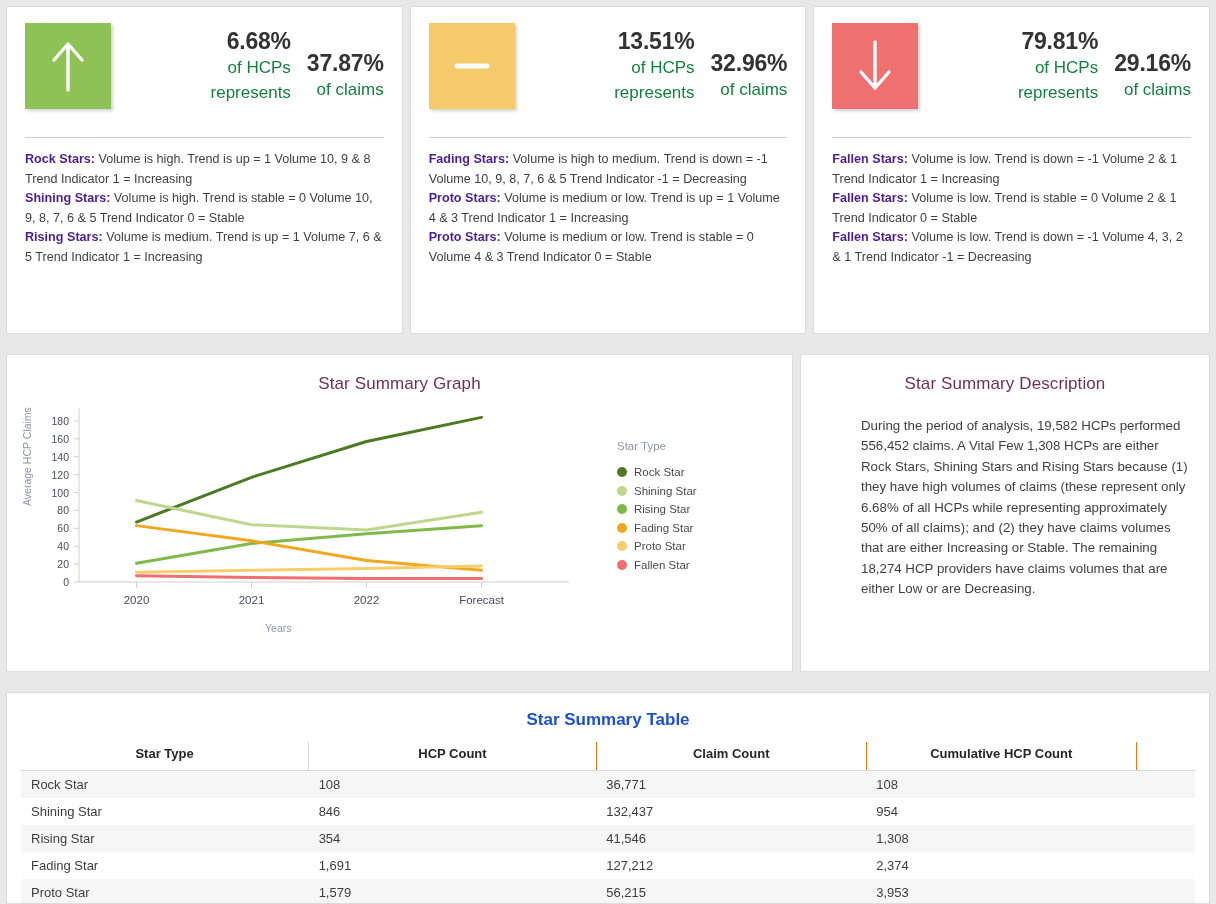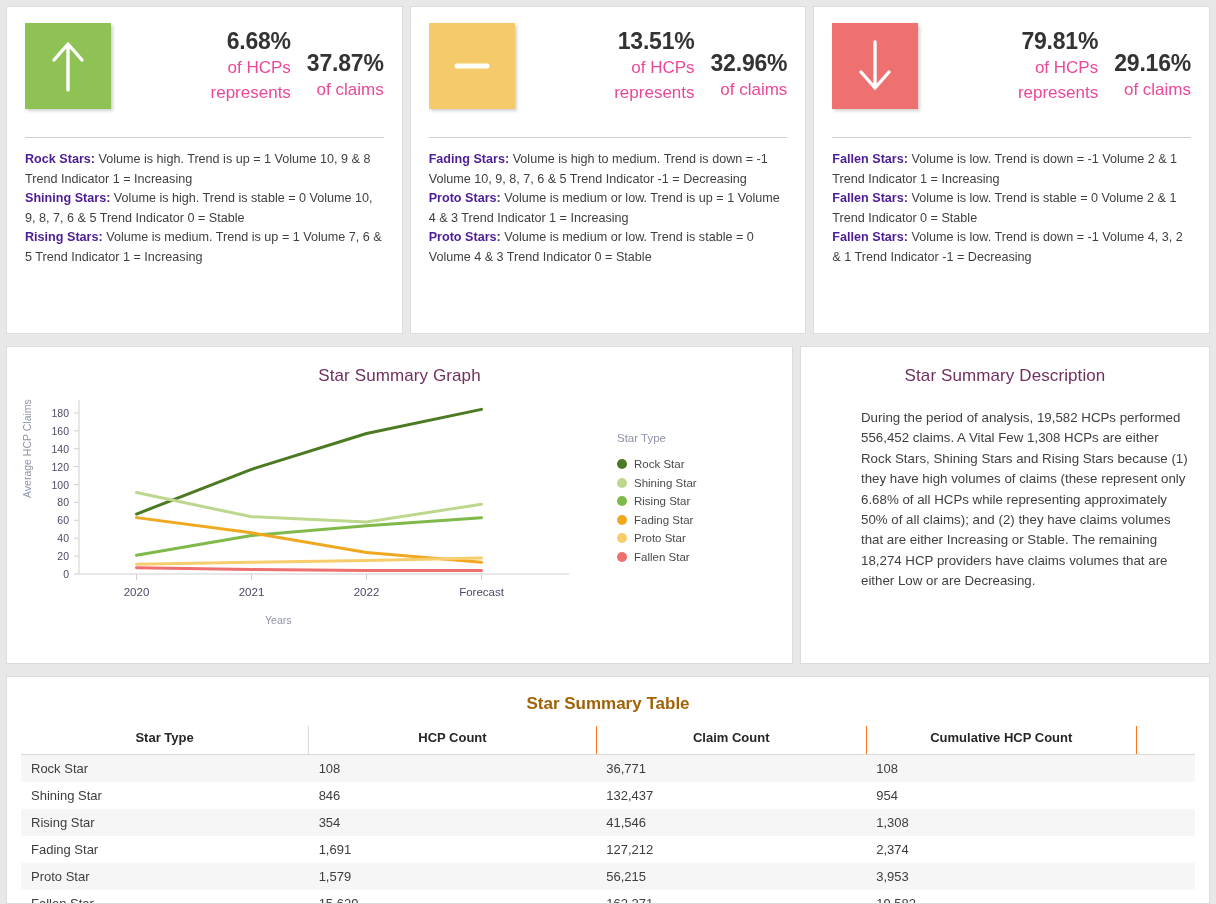--- a/index.html
+++ b/index.html
@@ -13,21 +13,21 @@
     font-family: "Liberation Sans", sans-serif;
     overflow: hidden;
   }
   .dashboard {
     width: 1216px;
     height: 904px;
     box-sizing: border-box;
     padding: 6px 6px 0 6px;
     display: flex;
     flex-direction: column;
-    gap: 12px;
+    gap: 20px;
     background: #e8e8e8;
   }
 
   
   .kpi-row {
     display: flex;
     gap: 7px;
     height: 328px;
     flex: 0 0 auto;
   }
@@ -71,21 +71,21 @@
   .kpi-stat .big {
     font-size: 23px;
     font-weight: bold;
     line-height: 28px;
     color: #333333;
     letter-spacing: -0.2px;
   }
   .kpi-stat .small {
     font-size: 17px;
     line-height: 25px;
-    color: #ec4899;
+    color: #15803d;
   }
   .kpi-stat.claims { padding-top: 22px; margin-left: 6px; }
   .kpi-stat.claims .big { font-size: 23px; }
   .kpi-divider {
     border-top: 1px solid #cfcfcf;
     margin: 14px 0 12px 0;
   }
   .kpi-defs {
     font-size: 12.6px;
     line-height: 19.5px;
@@ -176,21 +176,21 @@
   .table-panel {
     background: #ffffff;
     border: 1px solid #dcdcdc;
     box-sizing: border-box;
     flex: 1 1 auto;
     padding: 0 14px;
     overflow: hidden;
   }
   .table-title {
     text-align: center;
-    color: #a16207;
+    color: #1d4ed8;
     font-size: 17px;
     font-weight: bold;
     padding-top: 17px;
     padding-bottom: 12px;
   }
   table.summary {
     width: 100%;
     border-collapse: collapse;
     table-layout: fixed;
     font-size: 13px;

